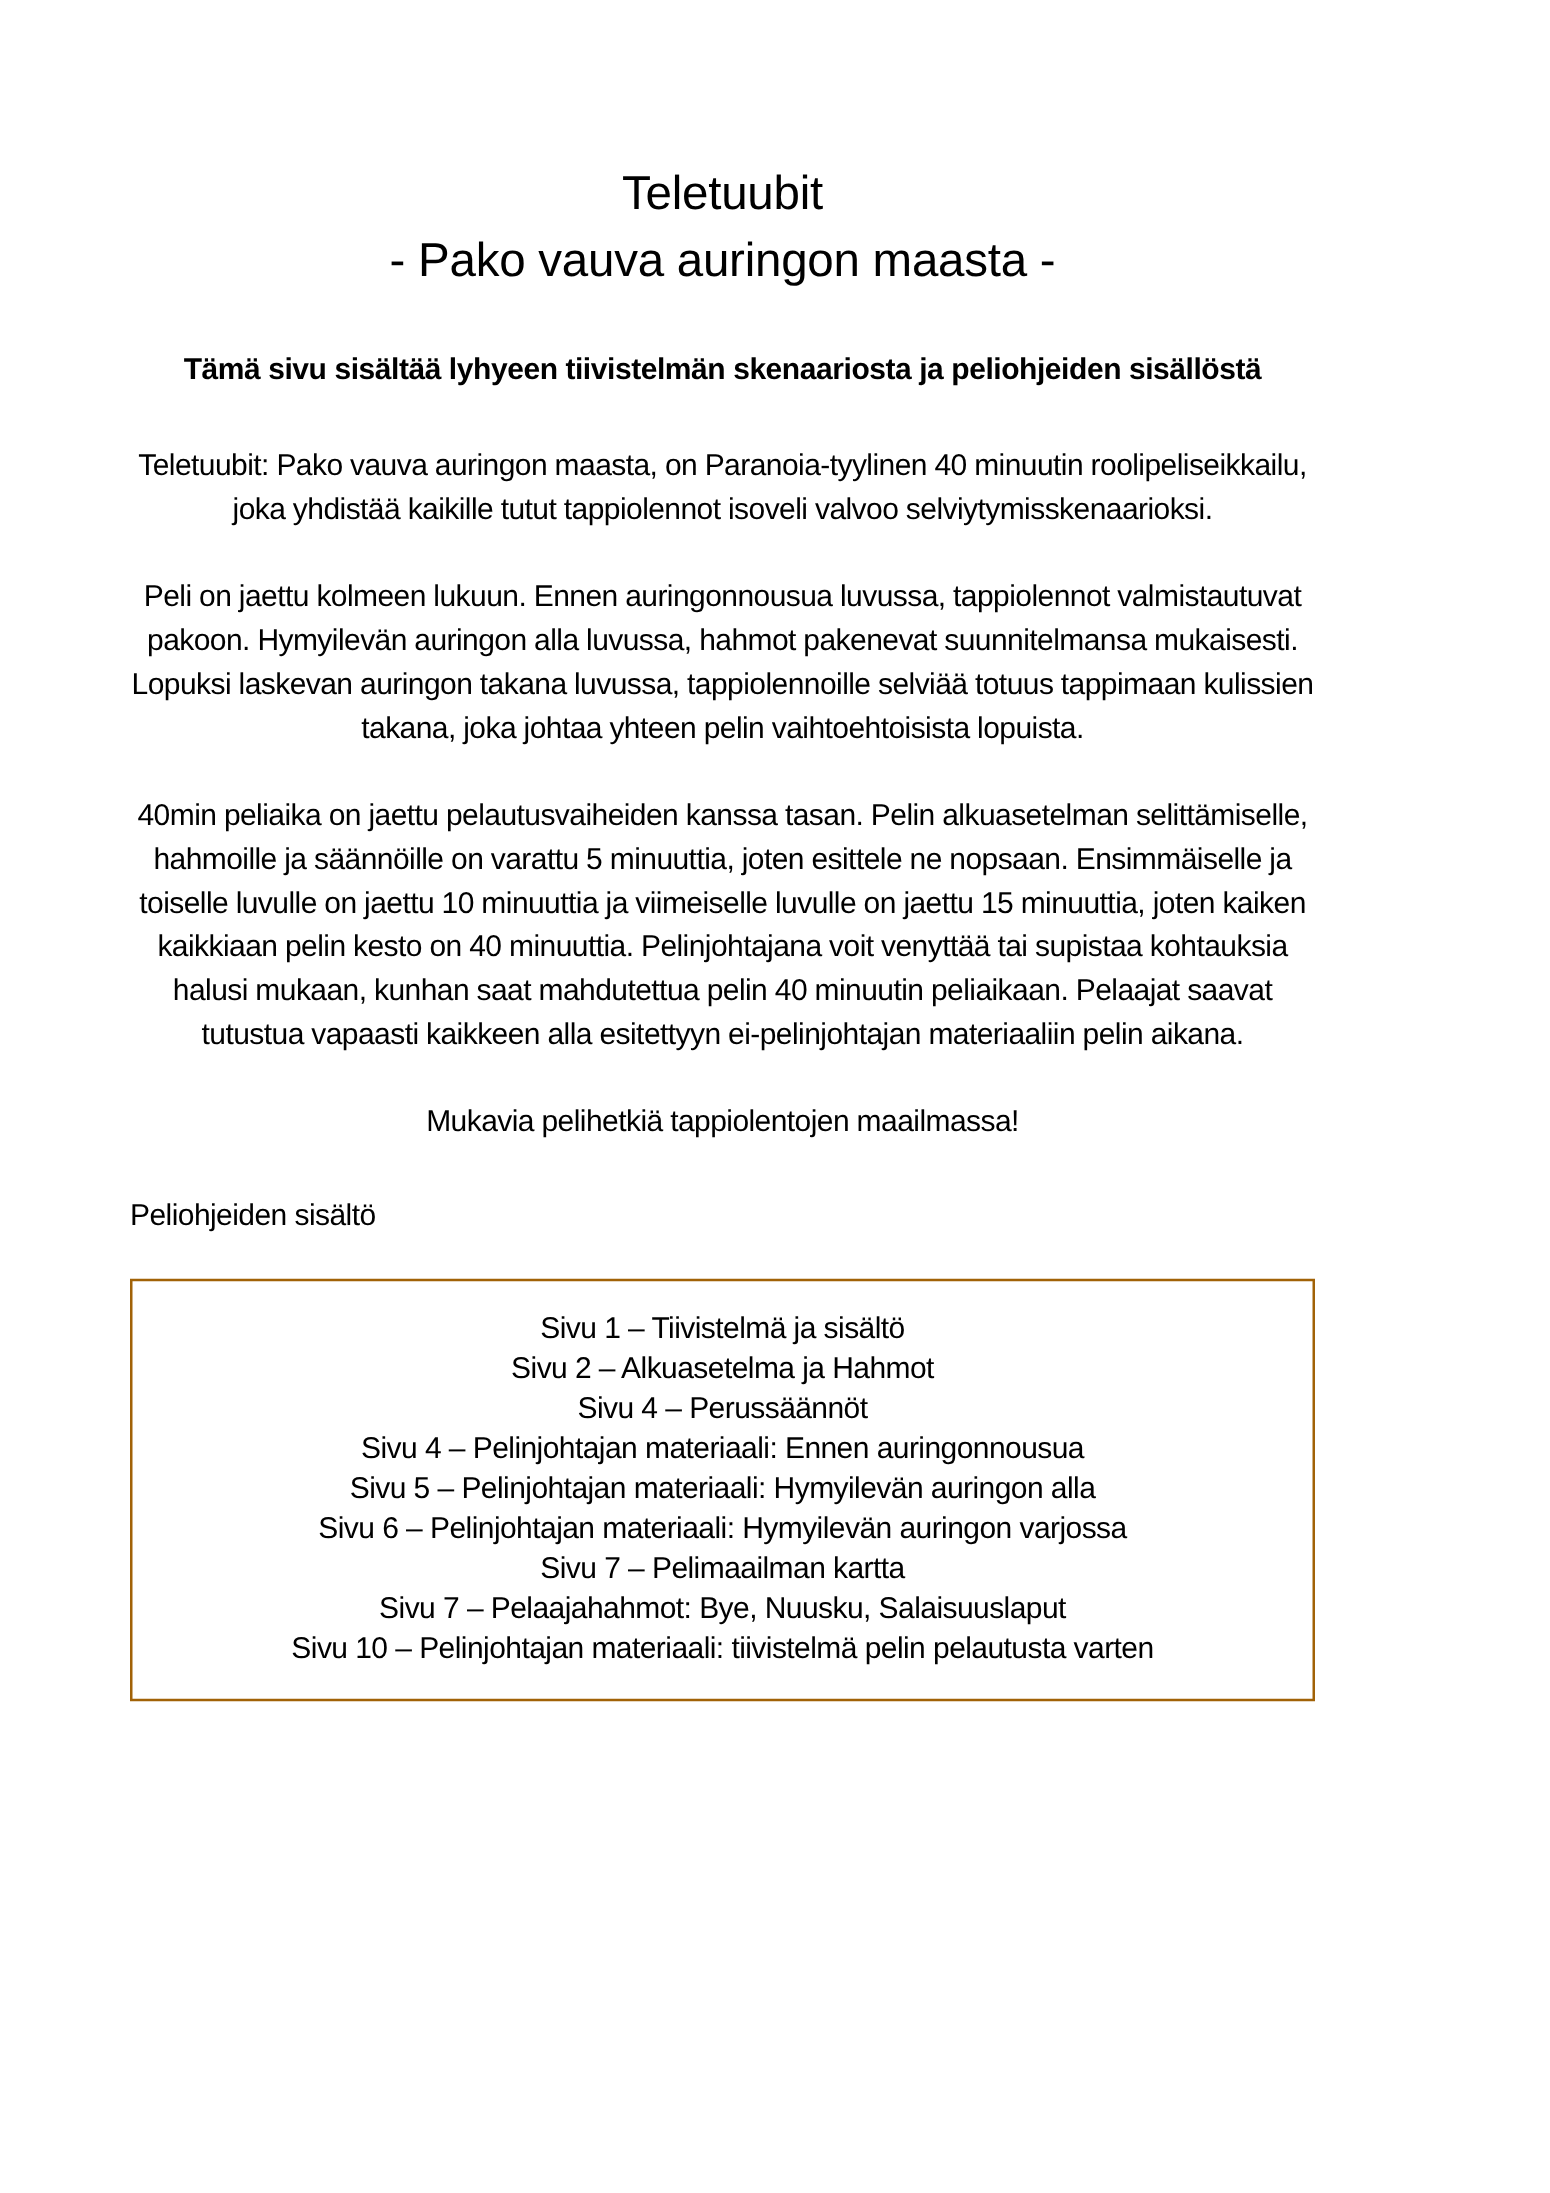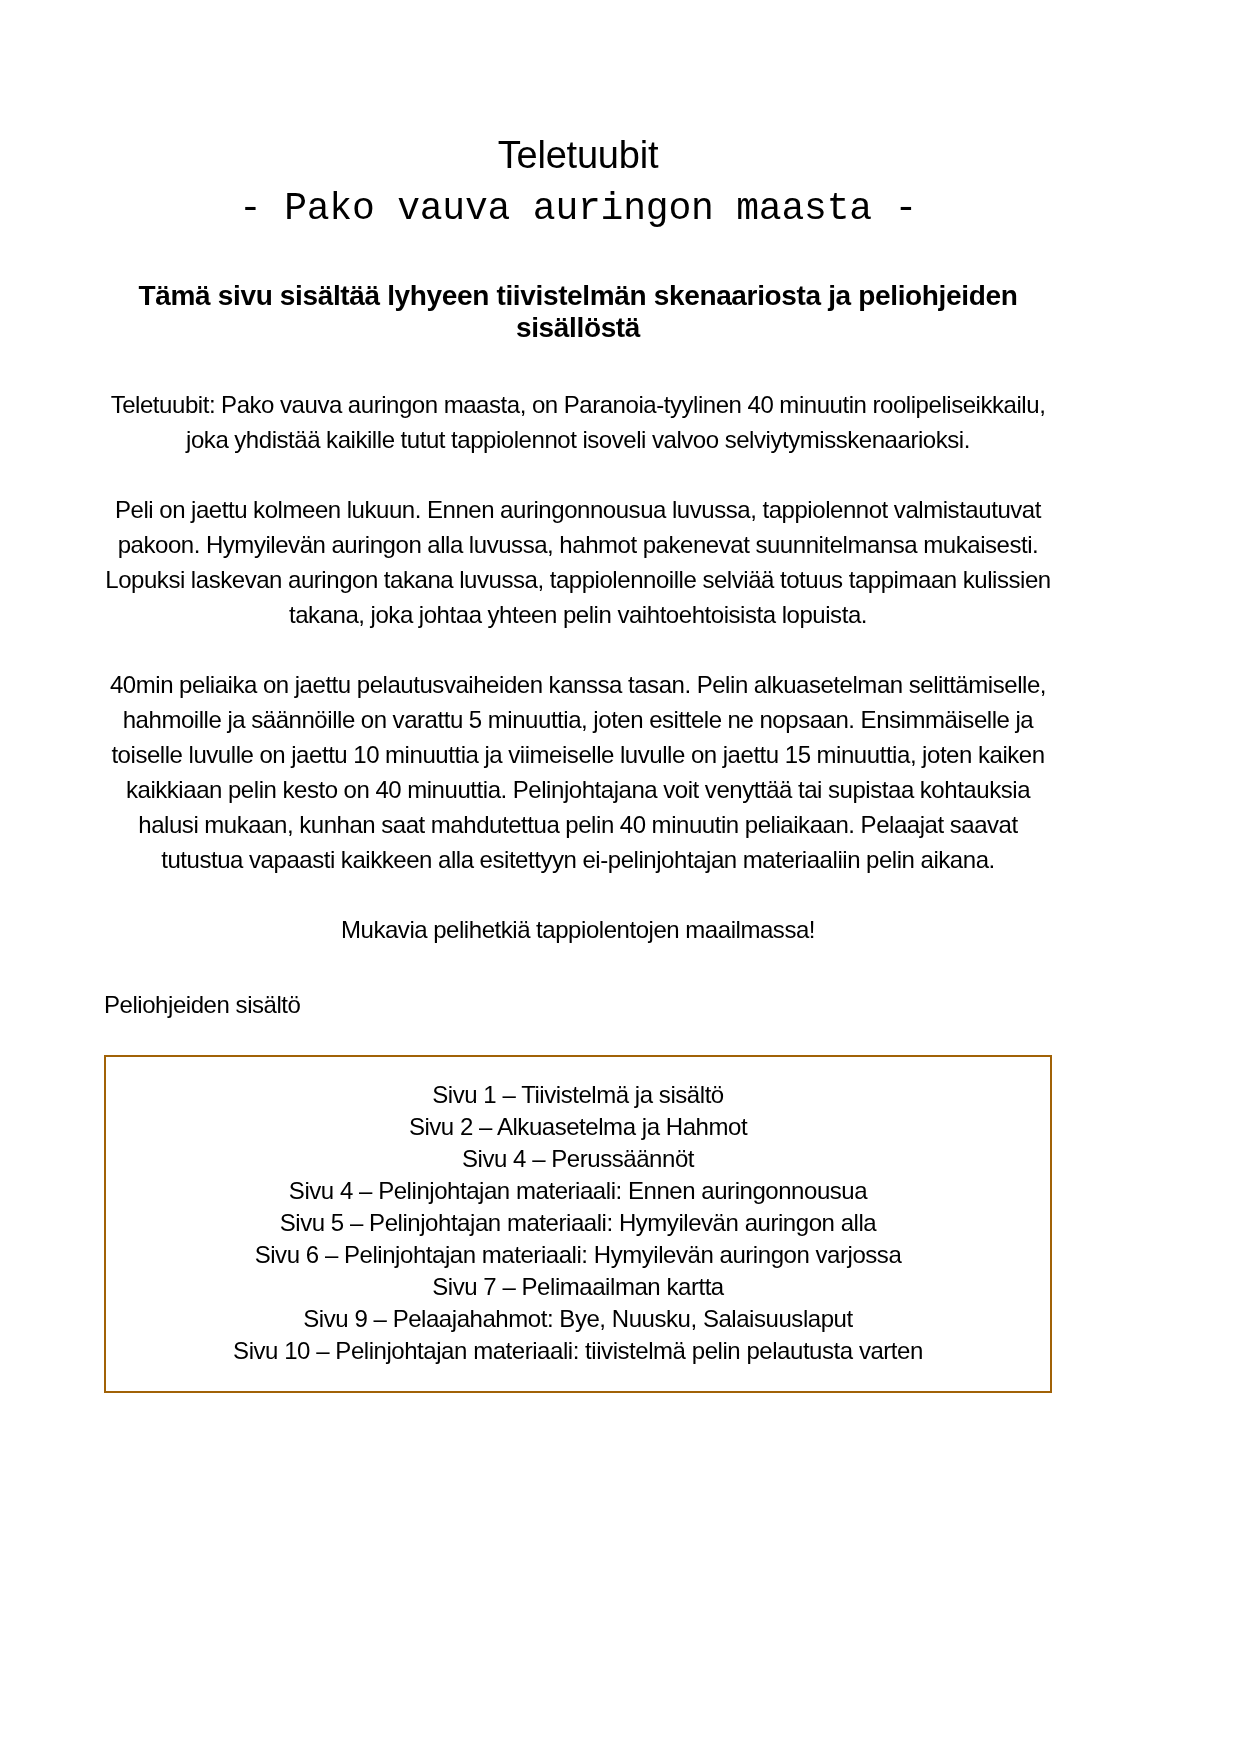--- a/index.html
+++ b/index.html
@@ -40,30 +40,29 @@
   }
   .title-line-1 {
     font-size: 38px;
     line-height: 54px;
     white-space: nowrap;
   }
   .title-line-2 {
     font-size: 38px;
     line-height: 54px;
     white-space: nowrap;
-    font-family: Liberation Mono, monospace;
   }
 
   
   .lead {
     margin-top: 44px;
     text-align: center;
     font-family: "Liberation Sans", sans-serif;
     font-weight: bold;
-    font-size: 28px;
+    font-size: 24px;
     line-height: 32px;
     letter-spacing: -0.35px;
   }
 
   
   .para {
     font-family: "Liberation Sans", sans-serif;
     font-size: 24px;
     line-height: 35px;
     text-align: center;
@@ -133,19 +132,19 @@
 
     <div class="toc-box">
       <ul class="toc-list">
         <li class="toc-item">Sivu 1 – Tiivistelmä ja sisältö</li>
         <li class="toc-item">Sivu 2 – Alkuasetelma ja Hahmot</li>
         <li class="toc-item">Sivu 4 – Perussäännöt</li>
         <li class="toc-item">Sivu 4 – Pelinjohtajan materiaali: Ennen auringonnousua</li>
         <li class="toc-item">Sivu 5 – Pelinjohtajan materiaali: Hymyilevän auringon alla</li>
         <li class="toc-item">Sivu 6 – Pelinjohtajan materiaali: Hymyilevän auringon varjossa</li>
         <li class="toc-item">Sivu 7 – Pelimaailman kartta</li>
-        <li class="toc-item">Sivu 9 – Pelaajahahmot: Bye, Nuusku, Salaisuuslaput</li>
+        <li class="toc-item">Sivu 7 – Pelaajahahmot: Bye, Nuusku, Salaisuuslaput</li>
         <li class="toc-item">Sivu 10 – Pelinjohtajan materiaali: tiivistelmä pelin pelautusta varten</li>
       </ul>
     </div>
 
   </div>
 </div>
 
 </body></html>

